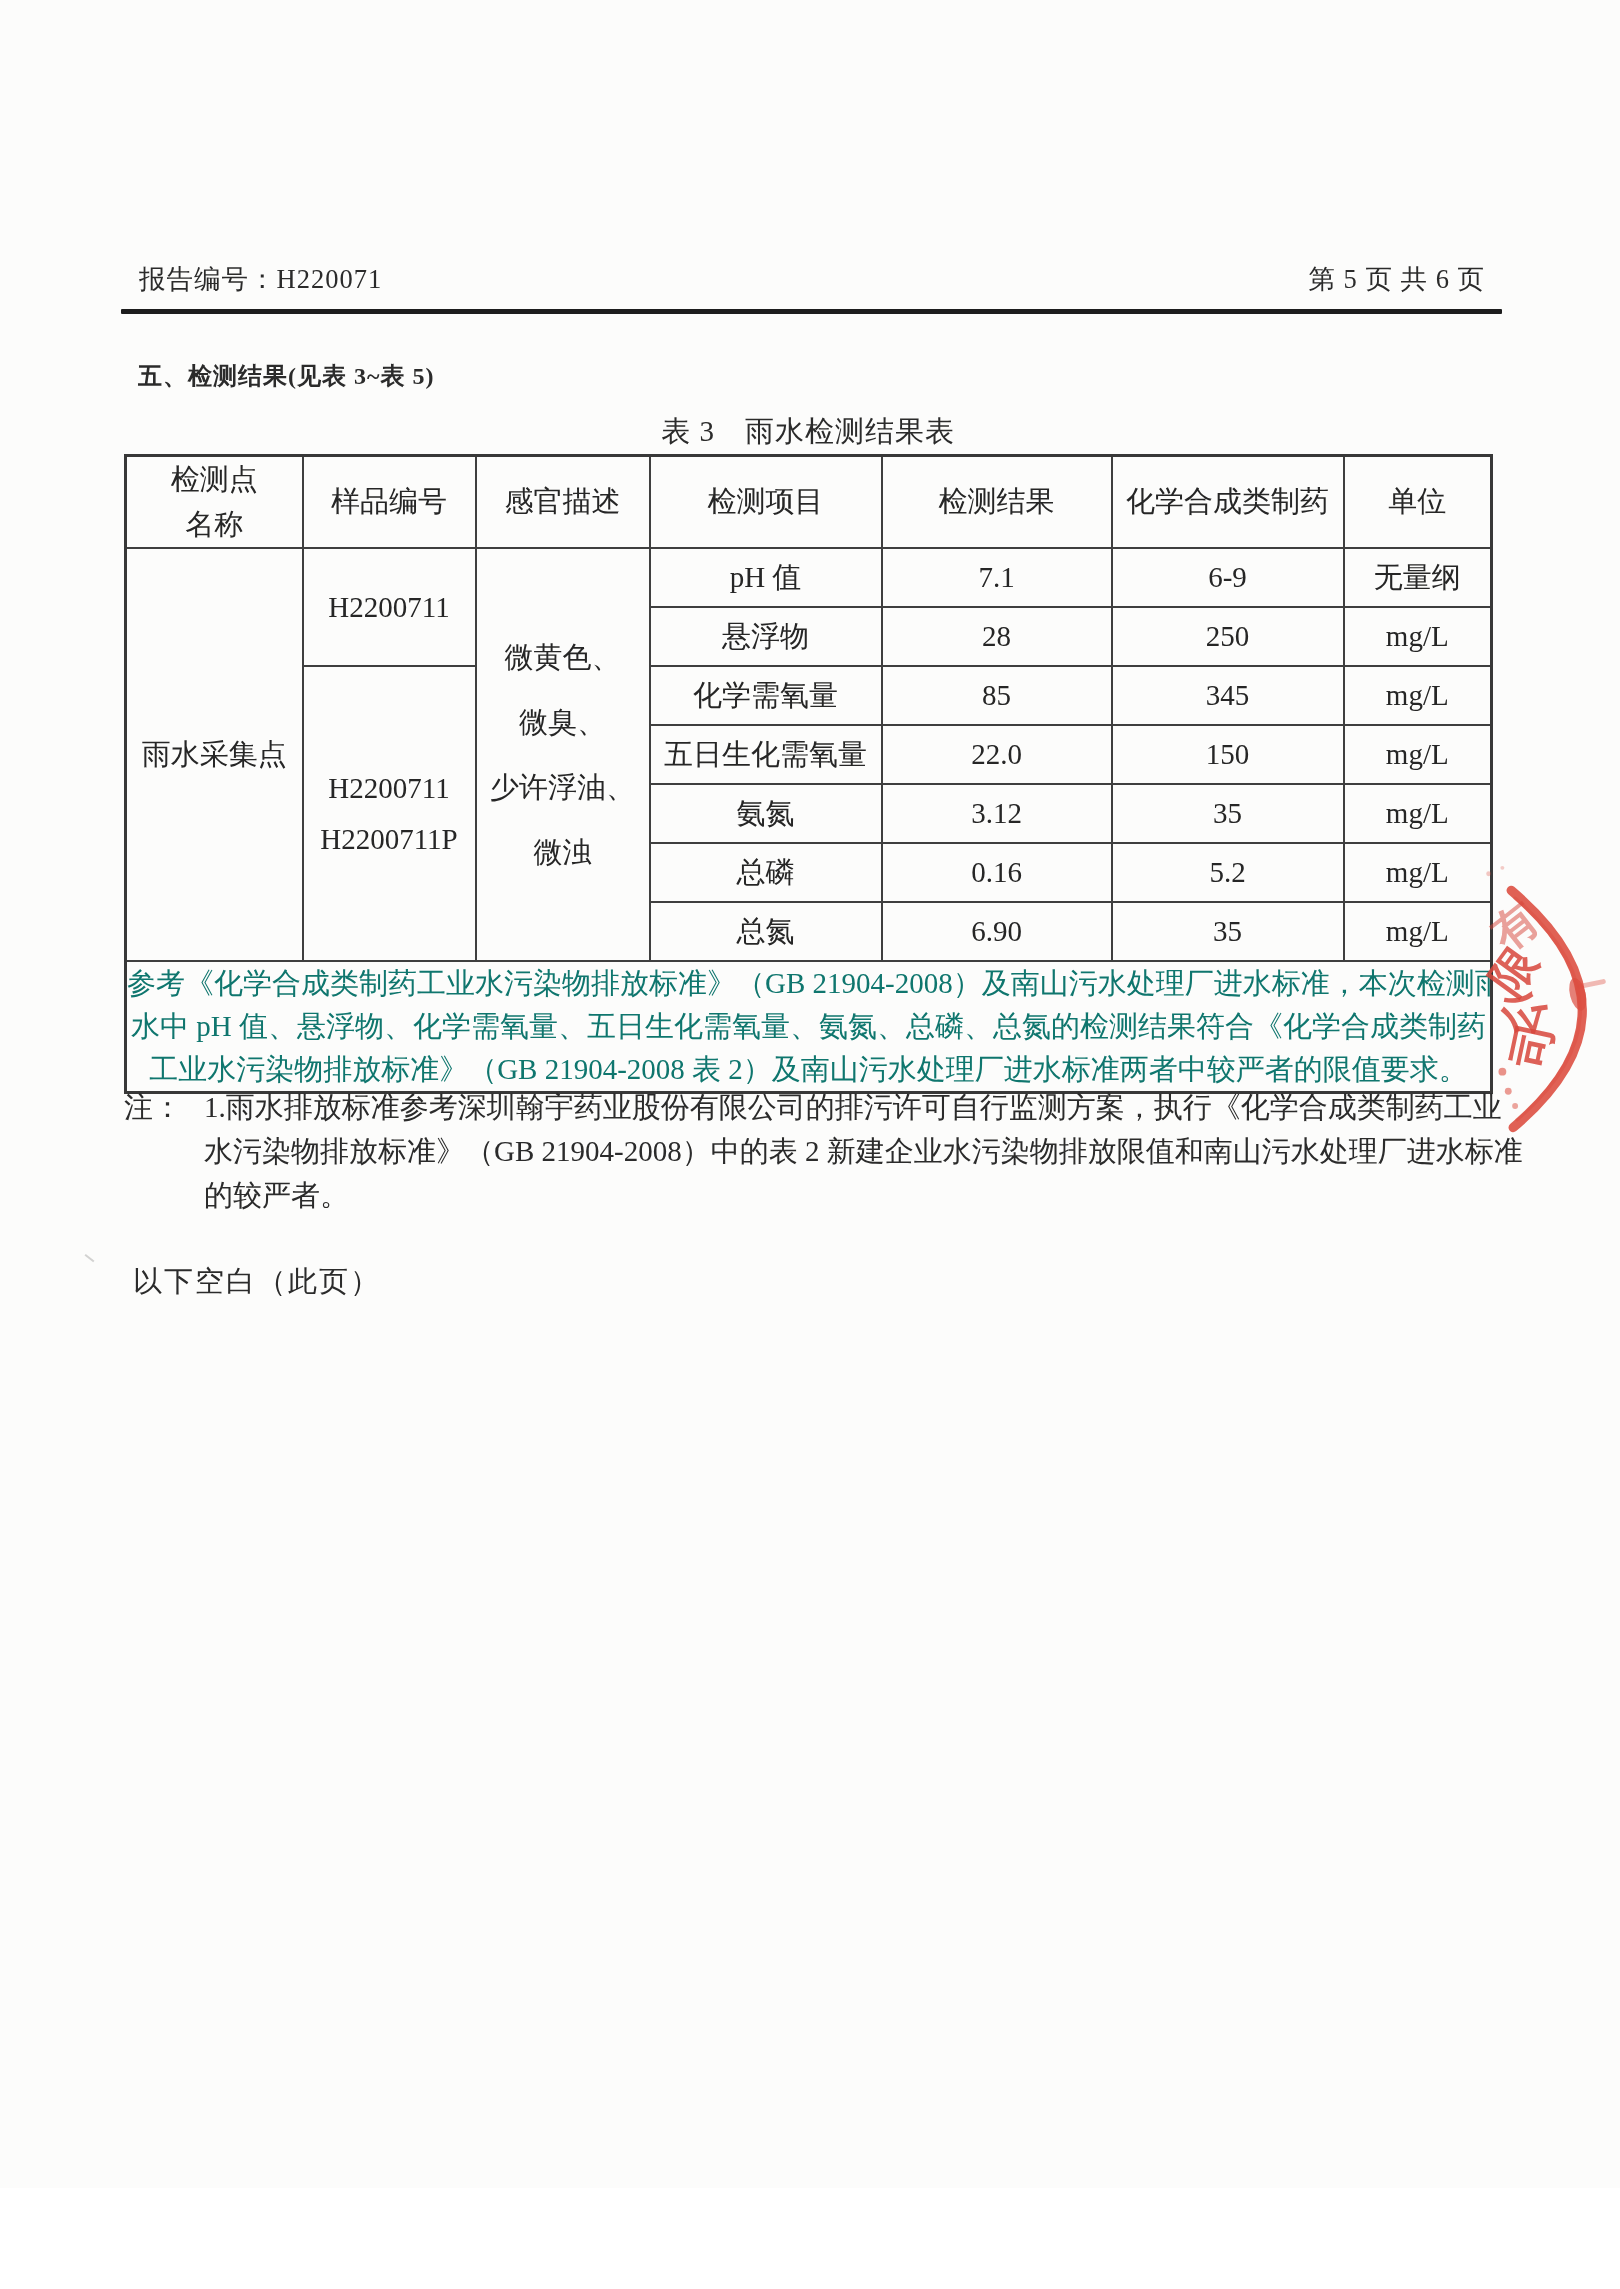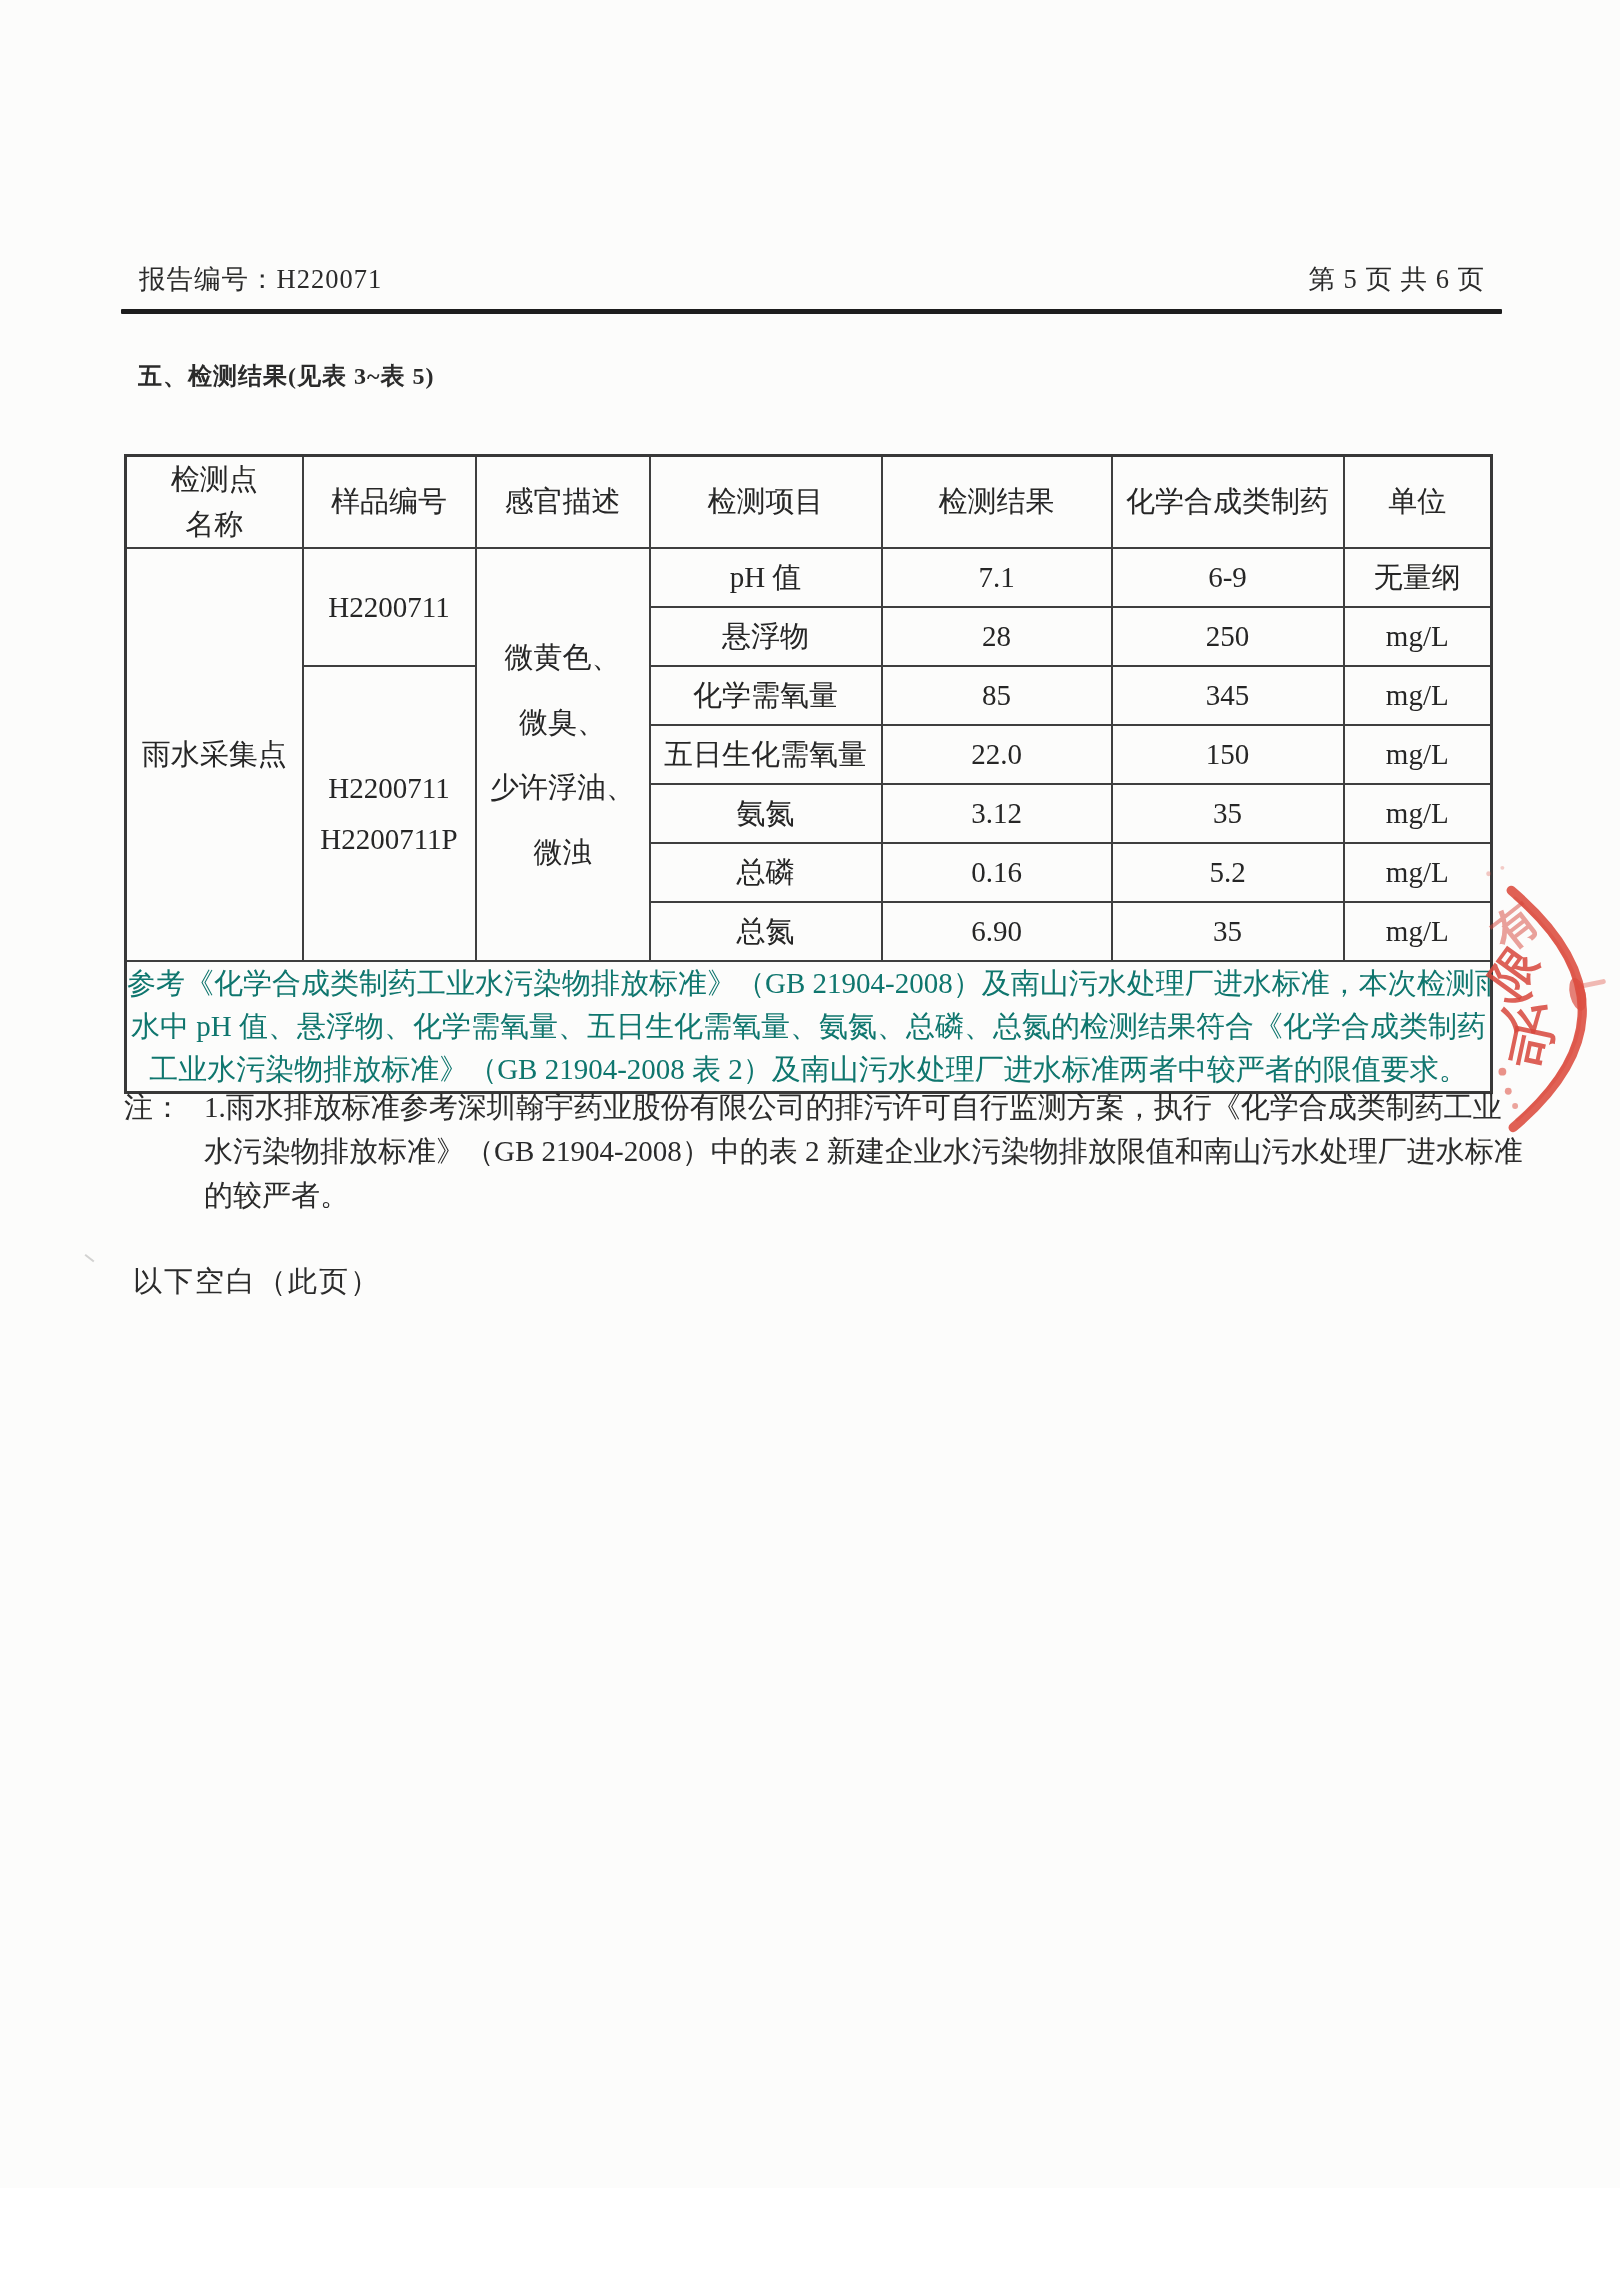--- a/index.html
+++ b/index.html
@@ -100,20 +100,21 @@
 <body>
 
 <div class="page">
 
   <div class="hdr-left">报告编号：H220071</div>
   <div class="hdr-right">第 5 页  共 6 页</div>
   <div class="rule"></div>
 
   <h1 class="heading">五、检测结果(见表 3~表 5)</h1>
 
+  <div class="tbl-title">表 3　雨水检测结果表</div>
 
   <table class="results">
     <colgroup>
       <col style="width:177px">
         <col style="width:173px">
         <col style="width:174px">
       <col style="width:232px">
         <col style="width:230px">
         <col style="width:232px">
       <col style="width:148px">

